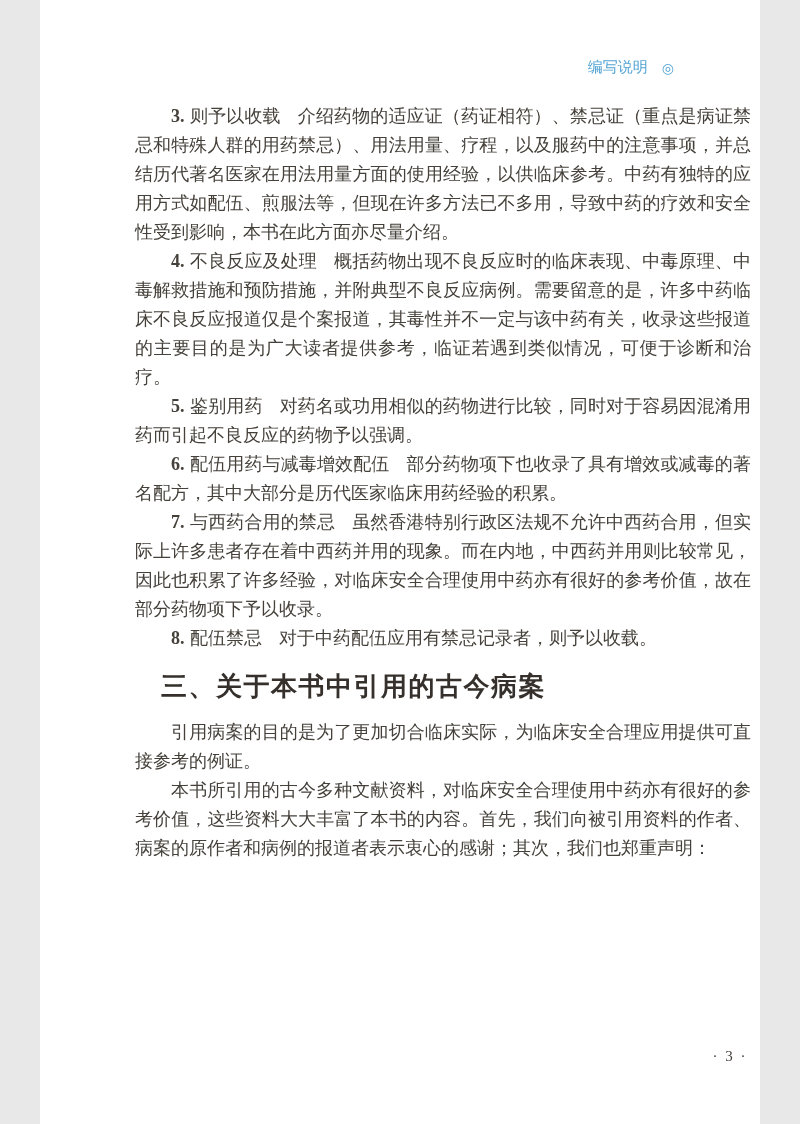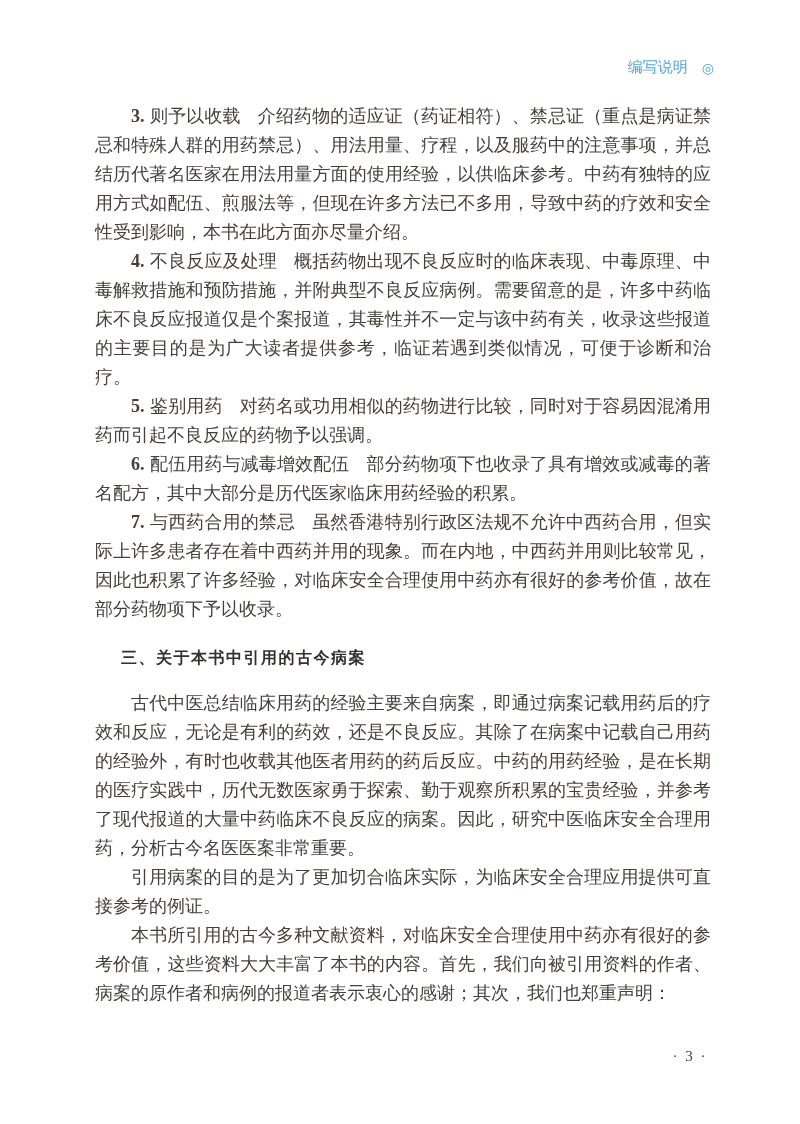--- a/index.html
+++ b/index.html
@@ -1,18 +1,18 @@
 <!DOCTYPE html>
 <html lang="zh" style="--accent: #54a4d4; --body_text: #45403a; --heading_text: #35302b; --page_bg: #ffffff;"><head>
 <meta charset="utf-8">
 <style>
   html,body{margin:0;padding:0;background:#e8e8e8;}
   .page{
     position:relative;
-    width:800px;height:1124px;
+    width:720px;height:1124px;
     margin:0 auto;
     background:var(--page_bg,#ffffff);
     font-family:"Liberation Serif","DejaVu Serif",serif;
     overflow:hidden;
   }
   
   .header{
     position:absolute;top:58px;left:0;right:86px;
     display:flex;justify-content:flex-end;align-items:center;gap:14px;
     font-family:"Liberation Sans","DejaVu Sans",sans-serif;
@@ -26,21 +26,21 @@
     font-size:18px;line-height:29px;
     color:var(--body_text,#45403a);
     text-align:justify;
   }
   .body p{margin:0;text-indent:2em;}
   .body p.cont{text-indent:0;}
   .num{font-weight:bold;margin-right:.3em;}
   .term{margin-right:.95em;}
   .section-heading{
     font-family:"Liberation Sans","DejaVu Sans",sans-serif;
-    font-size:16px;font-weight:bold;
+    font-size:26px;font-weight:bold;
     color:var(--heading_text,#35302b);
     margin:19px 0 17px 26px;
     text-indent:0;letter-spacing:1.5px;
   }
   .pageno{
     position:absolute;top:1048px;left:655px;width:70px;
     text-align:center;
     font-size:15px;
     color:var(--body_text,#45403a);
     font-family:"Liberation Serif","DejaVu Serif",serif;
@@ -63,24 +63,24 @@
     <p class="item"><span class="num">3.</span><span class="term">则予以收载</span><span class="itext">介绍药物的适应证（药证相符）、禁忌证（重点是病证禁忌和特殊人群的用药禁忌）、用法用量、疗程，以及服药中的注意事项，并总结历代著名医家在用法用量方面的使用经验，以供临床参考。中药有独特的应用方式如配伍、煎服法等，但现在许多方法已不多用，导致中药的疗效和安全性受到影响，本书在此方面亦尽量介绍。</span></p>
 
     <p class="item"><span class="num">4.</span><span class="term">不良反应及处理</span><span class="itext">概括药物出现不良反应时的临床表现、中毒原理、中毒解救措施和预防措施，并附典型不良反应病例。需要留意的是，许多中药临床不良反应报道仅是个案报道，其毒性并不一定与该中药有关，收录这些报道的主要目的是为广大读者提供参考，临证若遇到类似情况，可便于诊断和治疗。</span></p>
 
     <p class="item"><span class="num">5.</span><span class="term">鉴别用药</span><span class="itext">对药名或功用相似的药物进行比较，同时对于容易因混淆用药而引起不良反应的药物予以强调。</span></p>
 
     <p class="item"><span class="num">6.</span><span class="term">配伍用药与减毒增效配伍</span><span class="itext">部分药物项下也收录了具有增效或减毒的著名配方，其中大部分是历代医家临床用药经验的积累。</span></p>
 
     <p class="item"><span class="num">7.</span><span class="term">与西药合用的禁忌</span><span class="itext">虽然香港特别行政区法规不允许中西药合用，但实际上许多患者存在着中西药并用的现象。而在内地，中西药并用则比较常见，因此也积累了许多经验，对临床安全合理使用中药亦有很好的参考价值，故在部分药物项下予以收录。</span></p>
 
+    <p class="item"><span class="num">8.</span><span class="term">配伍禁忌</span><span class="itext">对于中药配伍应用有禁忌记录者，则予以收载。</span></p>
 
     <h2 class="section-heading">三、关于本书中引用的古今病案</h2>
 
-    <p class="para">古代中医总结临床用药的经验主要来自病案，即通过病案记载用药后的疗效和反应，无论是有利的药效，还是不良反应。其除了在病案中记载自己用药的经验外，有时也收载其他医者用药的药后反应。中药的用药经验，是在长期的医疗实践中，历代无数医家勇于探索、勤于观察所积累的宝贵经验，并参考了现代报道的大量中药临床不良反应的病案。因此，研究中医临床安全合理用药，分析古今名医医案非常重要。</p>
     <p class="para">引用病案的目的是为了更加切合临床实际，为临床安全合理应用提供可直接参考的例证。</p>
     <p class="para">本书所引用的古今多种文献资料，对临床安全合理使用中药亦有很好的参考价值，这些资料大大丰富了本书的内容。首先，我们向被引用资料的作者、病案的原作者和病例的报道者表示衷心的感谢；其次，我们也郑重声明：</p>
 
   </div>
 
   <div class="pageno">· 3 ·</div>
 
 </div>
 
 </body></html>

